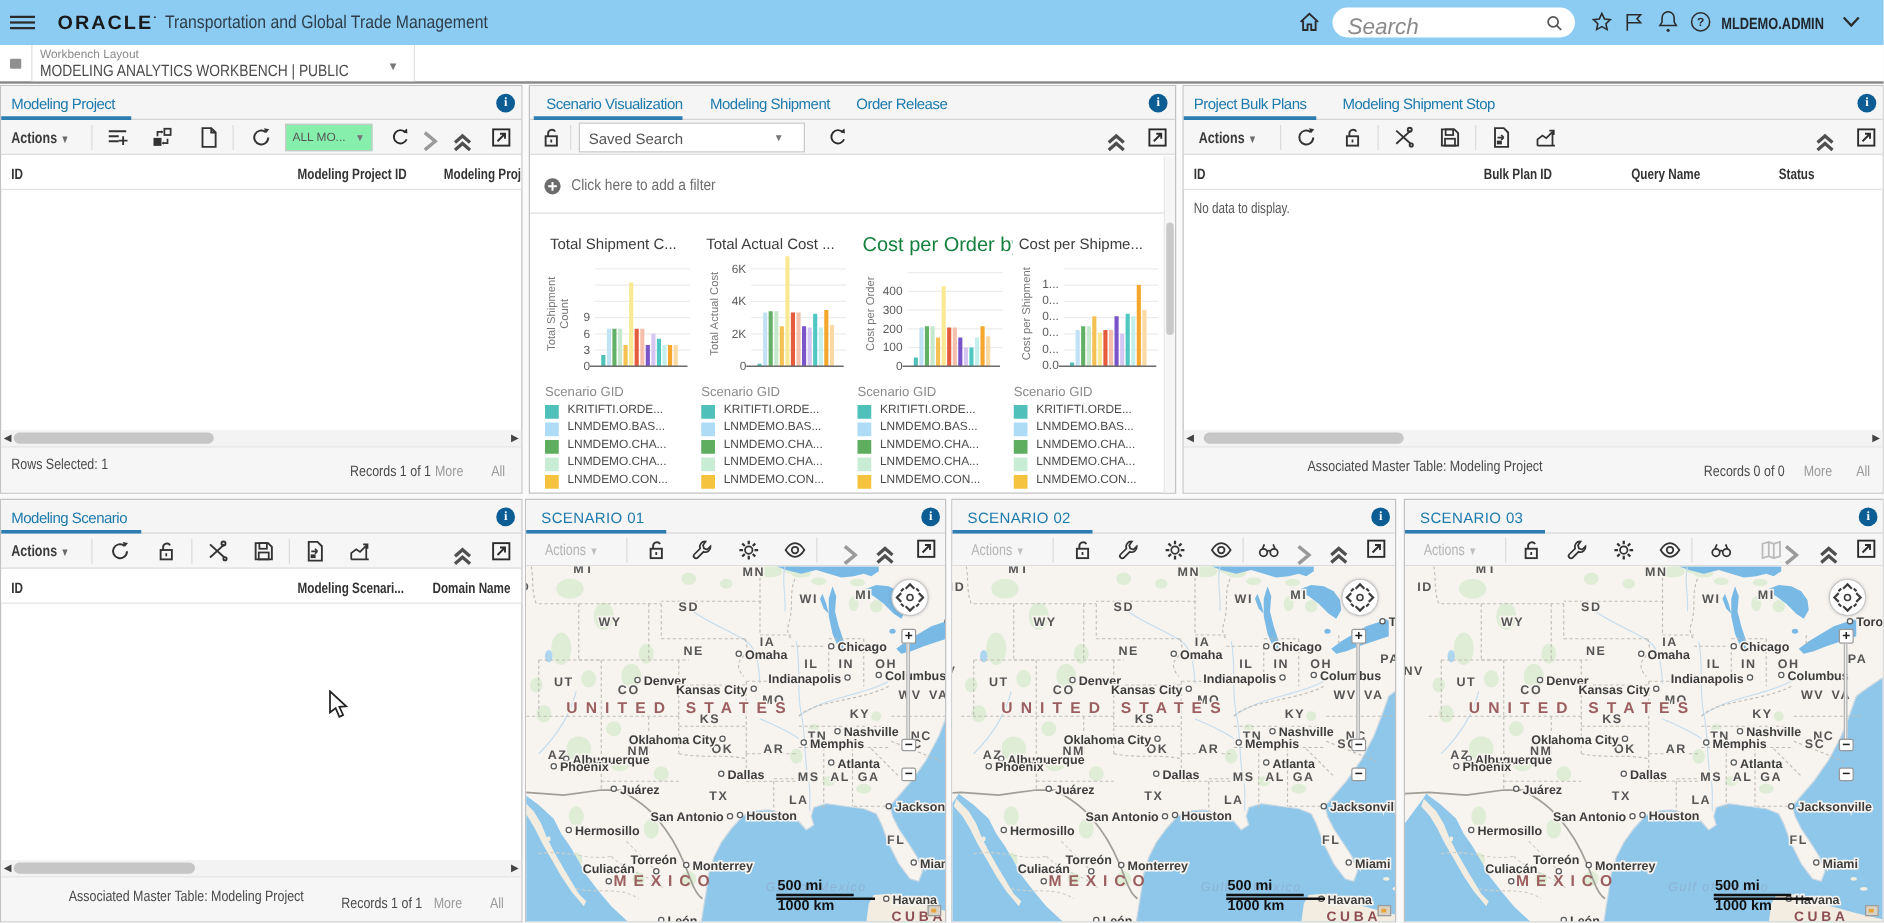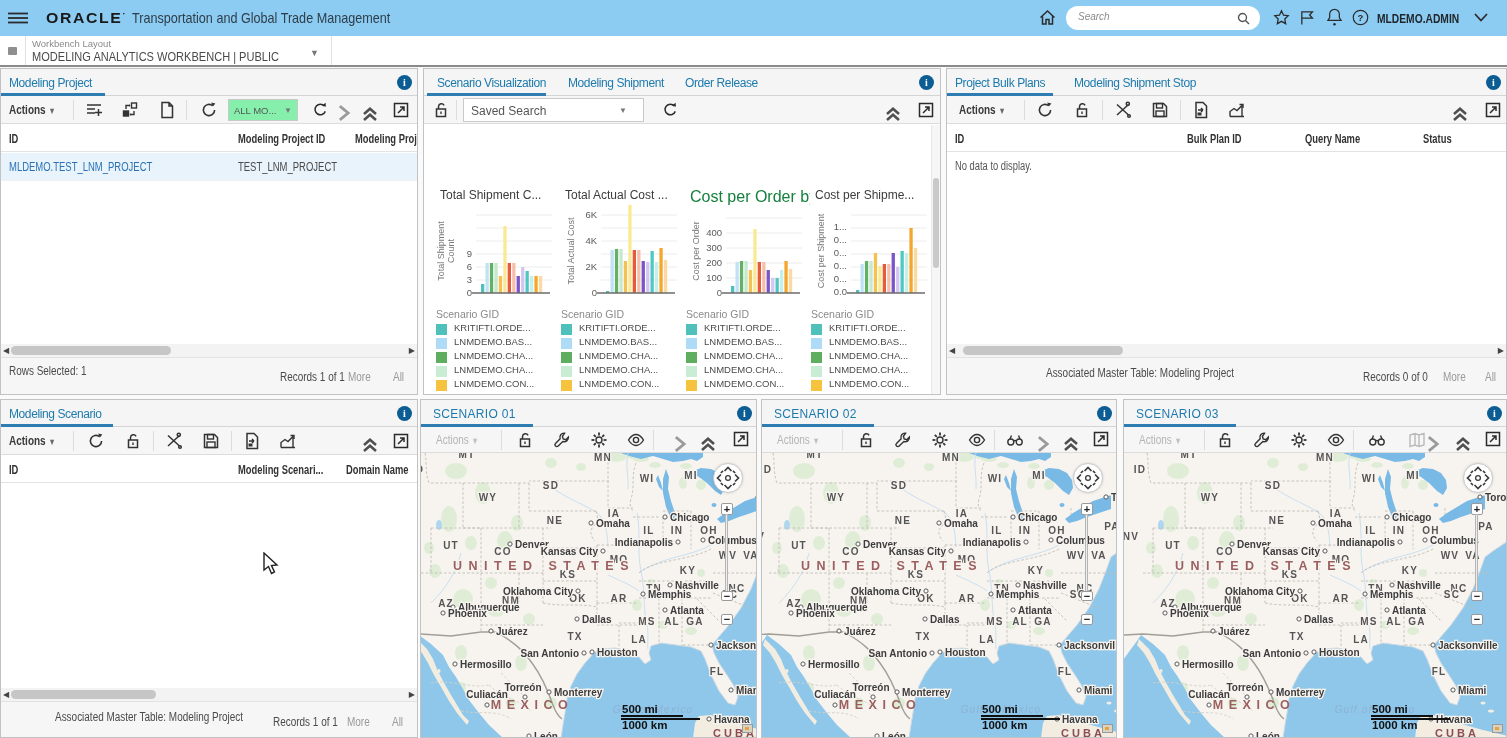--- a/index.html
+++ b/index.html
@@ -245,21 +245,21 @@
           <line x1="0" y1="6" x2="20" y2="6"></line>
           <line x1="0" y1="10.5" x2="20" y2="10.5"></line>
         </g>
       </svg>
     <div style="position:absolute;left:46px;top:9px;font-size:15.5px;font-weight:bold;letter-spacing:1.6px;color:#191919;transform:scaleX(1.02);transform-origin:0 50%">ORACLE<span style="font-size:9px;vertical-align:6px;letter-spacing:0">·</span></div>
     <div style="position:absolute;left:132px;top:10px;font-size:14.5px;color:#2e3d49;transform:scaleX(0.87);transform-origin:0 50%;white-space:nowrap">Transportation and Global Trade Management</div>
     <svg class="ic" style="position:absolute;left:1039px;top:9px" width="17" height="17" viewBox="0 0 17 17">
         <path d="M1.5,8.5 L8.5,2 L15.5,8.5 M3.5,7.5 V15 H7 v-4.5 h3 V15 h3.5 V7.5" fill="none" stroke="#2b2b2b" stroke-width="1.5"></path>
       </svg>
     <div style="position:absolute;left:1066px;top:6px;width:194px;height:24px;background:#fff;border-radius:12px">
-      <div style="position:absolute;left:12px;top:5px;font-size:10px;font-style:italic;color:#8a8a8a">Search</div>
+      <div style="position:absolute;left:12px;top:5px;font-size:18px;font-style:italic;color:#8a8a8a">Search</div>
       <svg class="ic" style="position:absolute;right:10px;top:6px" width="13" height="13" viewBox="0 0 13 13">
           <circle cx="5.5" cy="5.5" r="4" fill="none" stroke="#555" stroke-width="1.4"></circle>
           <line x1="8.5" y1="8.5" x2="12" y2="12" stroke="#555" stroke-width="1.4"></line>
         </svg>
     </div>
     <svg class="ic" style="position:absolute;left:1273px;top:9px" width="17" height="17" viewBox="0 0 24 24">
         <path d="M12 2.5 l2.9 6.2 6.6.8 -4.9 4.6 1.3 6.6 -5.9 -3.3 -5.9 3.3 1.3 -6.6 -4.9 -4.6 6.6 -.8z" fill="none" stroke="#2b2b2b" stroke-width="1.8"></path>
       </svg>
     <svg class="ic" style="position:absolute;left:1299px;top:9px" width="17" height="17" viewBox="0 0 24 24">
         <path d="M4 22 V3 M4 4 h15 l-4 4.5 4 4.5 h-15" fill="none" stroke="#2b2b2b" stroke-width="1.8"></path>
@@ -337,24 +337,20 @@
       <svg class="ticon" style="left:391px" viewBox="0 0 18 18">
           <rect x="2.5" y="2.5" width="13" height="13" fill="none" stroke="#2b2b2b" stroke-width="1.5"></rect>
           <path d="M6,12 L12,6 M12,10 V6 h-4" fill="none" stroke="#2b2b2b" stroke-width="1.5"></path>
         </svg>
     </div>
     <div class="thead" style="top:56px">
       <div class="th" style="left:8px">ID</div>
       <div class="th" style="left:237px">Modeling Project ID</div>
       <div class="th" style="left:354px">Modeling Proj</div>
     </div>
-    <div class="trow" style="top:84px;background:#e8f3fb">
-      <div class="td link" style="left:8px">MLDEMO.TEST_LNM_PROJECT</div>
-      <div class="td" style="left:237px">TEST_LNM_PROJECT</div>
-    </div>
     <div class="hscroll" style="top:275px">
       <div class="harrow" style="left:2px">◀</div>
       <div class="harrow" style="right:2px">▶</div>
       <div class="hthumb" style="left:10px;width:160px"></div>
     </div>
     <div class="pfoot" style="height:37px">
       <div class="ft" style="left:8px;top:6px">Rows Selected: 1</div>
       <div class="ft" style="left:279px;top:12px">Records 1 of 1</div>
       <div class="ft gray" style="left:347px;top:12px">More</div>
       <div class="ft gray" style="left:392px;top:12px">All</div>
@@ -384,20 +380,27 @@
           <path d="M13.4,5 a5.3,5.3 0 1 0 0.9,5.4" fill="none" stroke="#2b2b2b" stroke-width="1.5"></path>
           <path d="M14.6,1.8 l0.3,4 -3.8,-1.2 z" fill="#2b2b2b"></path>
         </svg>
       <svg class="ticon" style="left:460px;top:9px" width="9" height="9" viewBox="0 0 12 12">
           <path d="M2,6 L6,2.5 L10,6 M2,10 L6,6.5 L10,10" fill="none" stroke="#4f4f4f" stroke-width="1.7"></path>
         </svg>
       <svg class="ticon" style="left:493px" viewBox="0 0 18 18">
           <rect x="2.5" y="2.5" width="13" height="13" fill="none" stroke="#2b2b2b" stroke-width="1.5"></rect>
           <path d="M6,12 L12,6 M12,10 V6 h-4" fill="none" stroke="#2b2b2b" stroke-width="1.5"></path>
         </svg>
+    </div>
+    <div style="position:absolute;left:0;right:0;top:56px;height:46px;border-bottom:1px solid #e0e0e0;background:#fff">
+      <svg style="position:absolute;left:11px;top:17px" width="14" height="14" viewBox="0 0 14 14">
+          <circle cx="7" cy="7" r="6.5" fill="#6b6b6b"></circle>
+          <path d="M7,3.5 v7 M3.5,7 h7" stroke="#fff" stroke-width="1.6"></path>
+        </svg>
+      <div style="position:absolute;left:33px;top:16px;font-size:12.5px;color:#6e6e6e;transform:scaleX(0.88);transform-origin:0 50%;white-space:nowrap">Click here to add a filter</div>
     </div>
     <div style="position:absolute;left:0;right:9px;top:103px;bottom:1px;overflow:hidden">
       <div style="position:absolute;left:12px;top:16px;width:124px;padding-left:4px;font-size:12px;color:#3c3c3c;white-space:nowrap;overflow:hidden">Total Shipment C...</div>
       <svg style="position:absolute;left:12px;top:31px" width="122" height="97" viewBox="0 0 122 97">
           <line x1="40" y1="77" x2="116" y2="77" stroke="#ececec" stroke-width="1"></line>
           <line x1="40" y1="64" x2="116" y2="64" stroke="#ececec" stroke-width="1"></line>
           <line x1="40" y1="51" x2="116" y2="51" stroke="#ececec" stroke-width="1"></line>
           <line x1="40" y1="38" x2="116" y2="38" stroke="#ececec" stroke-width="1"></line>
           <line x1="40" y1="25" x2="116" y2="25" stroke="#ececec" stroke-width="1"></line>
           <line x1="40" y1="12" x2="116" y2="12" stroke="#ececec" stroke-width="1"></line>

